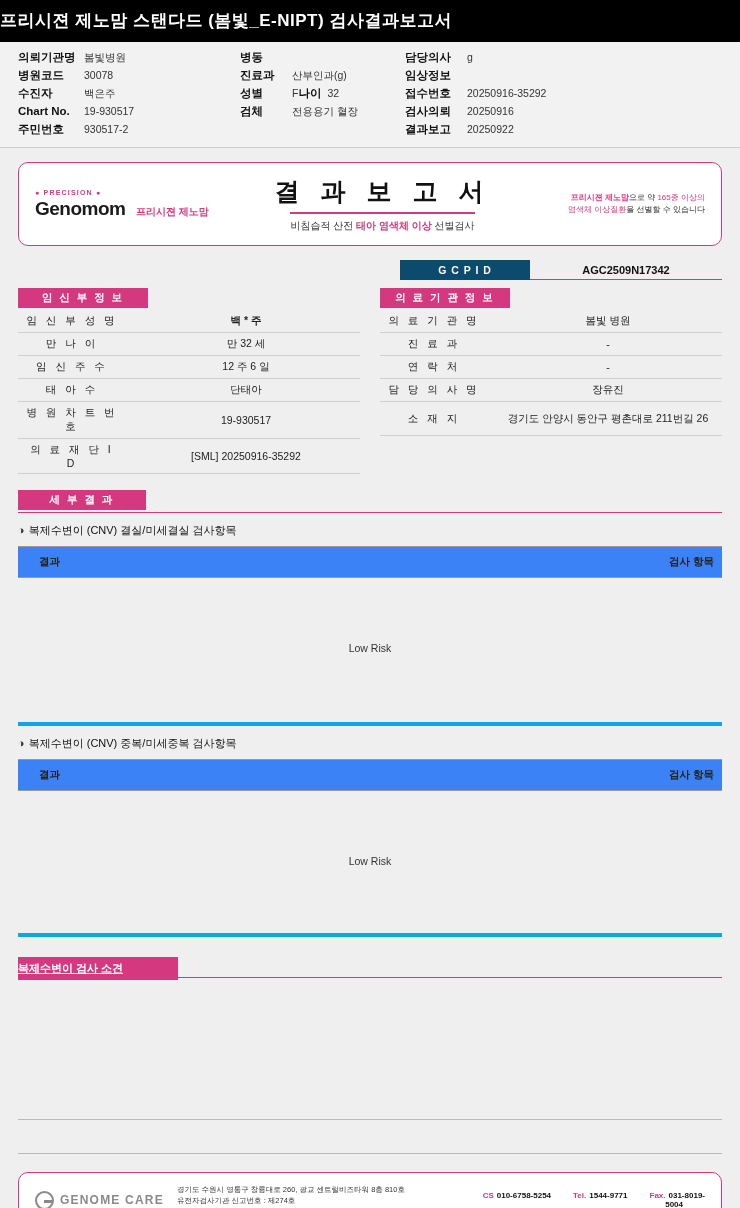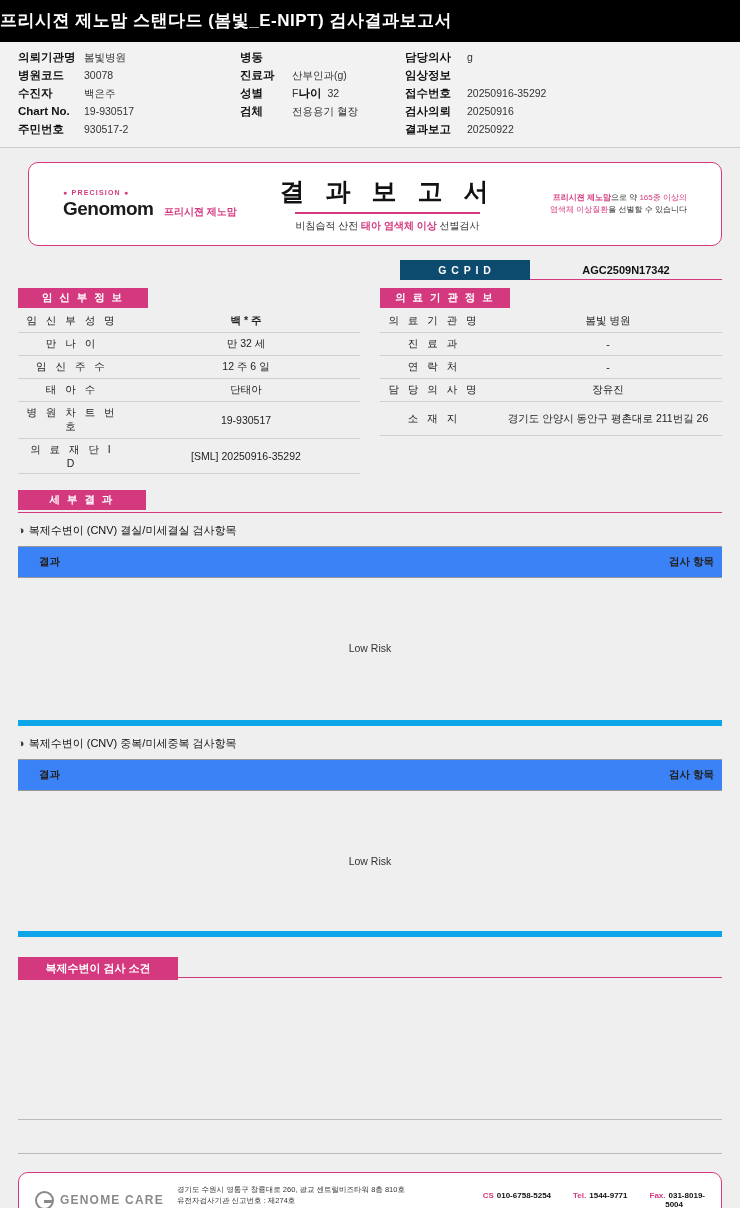--- a/index.html
+++ b/index.html
@@ -55,25 +55,25 @@
   .hvalue {
     color: #333333;
     font-size: 10.5px;
   }
   .inline-pair { display: inline-flex; align-items: baseline; }
   .inline-pair .hlabel { width: auto; margin-right: 6px; }
   .inline-pair .hvalue { margin-right: 18px; }
 
   
   .report-card {
-    margin: 14px 18px 0 28px;
+    margin: 14px 18px 0 18px;
     background: #ffffff;
     border: 1px solid #d4397f;
     border-radius: 10px;
-    padding: 12px 34px;
+    padding: 12px 16px;
     display: flex;
     align-items: center;
     justify-content: space-between;
     min-height: 74px;
   }
   .brand { width: 200px; }
   .brand-top {
     font-size: 7px;
     color: #d4397f;
     letter-spacing: 1.2px;
@@ -208,21 +208,21 @@
     font-weight: bold;
     color: #222222;
     text-align: right;
     padding: 8px 8px;
     border-top: 1px solid #999999;
     border-bottom: 1px solid #999999;
   }
   .cnv-table th.col-result { width: 50px; }
   .cnv-body {
     height: 148px;
-    border-bottom: 6px solid #0ea5e9;
+    border-bottom: 4px solid #0ea5e9;
     position: relative;
   }
   .cnv-risk {
     position: absolute;
     left: 0; right: 0;
     top: 64px;
     text-align: center;
     font-size: 10.5px;
     color: #333333;
   }
@@ -236,21 +236,22 @@
     display: flex;
     align-items: flex-end;
   }
   .opinion-tag {
     background: #d4397f;
     color: #ffffff;
     font-size: 11px;
     font-weight: bold;
     padding: 4px 0;
     width: 160px;
-    text-align: center;
+    text-align: left;
+    text-decoration: underline;
   }
   .opinion-line {
     flex: 1;
     height: 1px;
     background: #d4397f;
     margin-bottom: 2px;
   }
   .opinion-body {
     height: 140px;
     border-bottom: 1px solid #bbbbbb;

